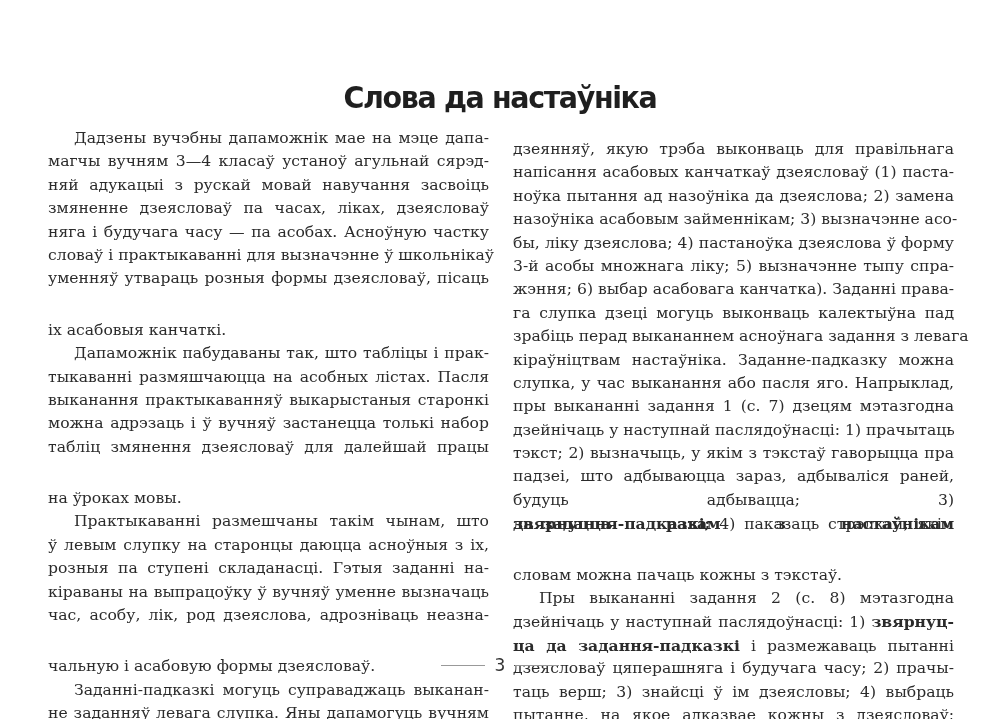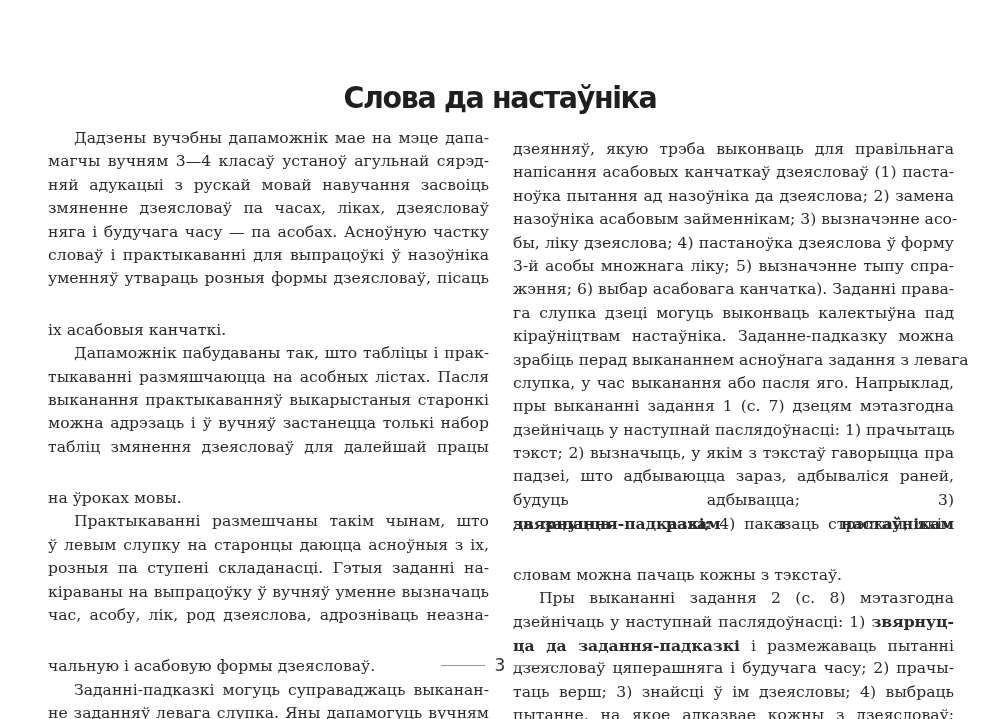--- a/index.html
+++ b/index.html
@@ -37,21 +37,21 @@
 <h1 class="title">Слова да настаўніка</h1>
 
 <div class="col left">
 
   <div>
     <span class="line indent">Дадзены вучэбны дапаможнік мае на мэце дапа-</span>
     <span class="line">магчы вучням 3—4 класаў устаноў агульнай сярэд-</span>
     <span class="line">няй адукацыі з рускай мовай навучання засвоіць</span>
     <span class="line">змяненне дзеясловаў па часах, ліках, дзеясловаў</span>
     <span class="line">няга і будучага часу — па асобах. Асноўную частку</span>
-    <span class="line">словаў і практыкаванні для выпрацоўкі ў назоўніка</span>
+    <span class="line">словаў і практыкаванні для вызначэнне ў школьнікаў</span>
     <span class="line">уменняў утвараць розныя формы дзеясловаў, пісаць</span>
     <span class="line last">іх асабовыя канчаткі.</span>
   </div>
 
   <div>
     <span class="line indent">Дапаможнік пабудаваны так, што табліцы і прак-</span>
     <span class="line">тыкаванні размяшчаюцца на асобных лістах. Пасля</span>
     <span class="line">выканання практыкаванняў выкарыстаныя старонкі</span>
     <span class="line">можна адрэзаць і ў вучняў застанецца толькі набор</span>
     <span class="line">табліц змянення дзеясловаў для далейшай працы</span>
@@ -76,22 +76,22 @@
 
 <div class="col right">
   <span class="line">дзеянняў, якую трэба выконваць для правільнага</span>
   <span class="line">напісання асабовых канчаткаў дзеясловаў (1) паста-</span>
   <span class="line">ноўка пытання ад назоўніка да дзеяслова; 2) замена</span>
   <span class="line">назоўніка асабовым займеннікам; 3) вызначэнне асо-</span>
   <span class="line">бы, ліку дзеяслова; 4) пастаноўка дзеяслова ў форму</span>
   <span class="line">3-й асобы множнага ліку; 5) вызначэнне тыпу спра-</span>
   <span class="line">жэння; 6) выбар асабовага канчатка). Заданні права-</span>
   <span class="line">га слупка дзеці могуць выконваць калектыўна пад</span>
+  <span class="line">зрабіць перад выкананнем асноўнага задання з левага</span>
   <span class="line">кіраўніцтвам настаўніка. Заданне-падказку можна</span>
-  <span class="line">зрабіць перад выкананнем асноўнага задання з левага</span>
   <span class="line">слупка, у час выканання або пасля яго. Напрыклад,</span>
   <span class="line">пры выкананні задання 1 (с. 7) дзецям мэтазгодна</span>
   <span class="line">дзейнічаць у наступнай паслядоўнасці: 1) прачытаць</span>
   <span class="line">тэкст; 2) вызначыць, у якім з тэкстаў гаворыцца пра</span>
   <span class="line">падзеі, што адбываюцца зараз, адбываліся раней,</span>
   <span class="line"><span>будуць адбывацца; 3) </span><b>звярнуцца разам з настаўнікам</b></span>
   <span class="line"><b>да задання-падказкі;</b><span> 4) паказаць стрэлкай, якім</span></span>
   <span class="line last">словам можна пачаць кожны з тэкстаў.</span>
   <span class="line indent">Пры выкананні задання 2 (с. 8) мэтазгодна</span>
   <span class="line"><span>дзейнічаць у наступнай паслядоўнасці: 1) </span><b>звярнуц-</b></span>

